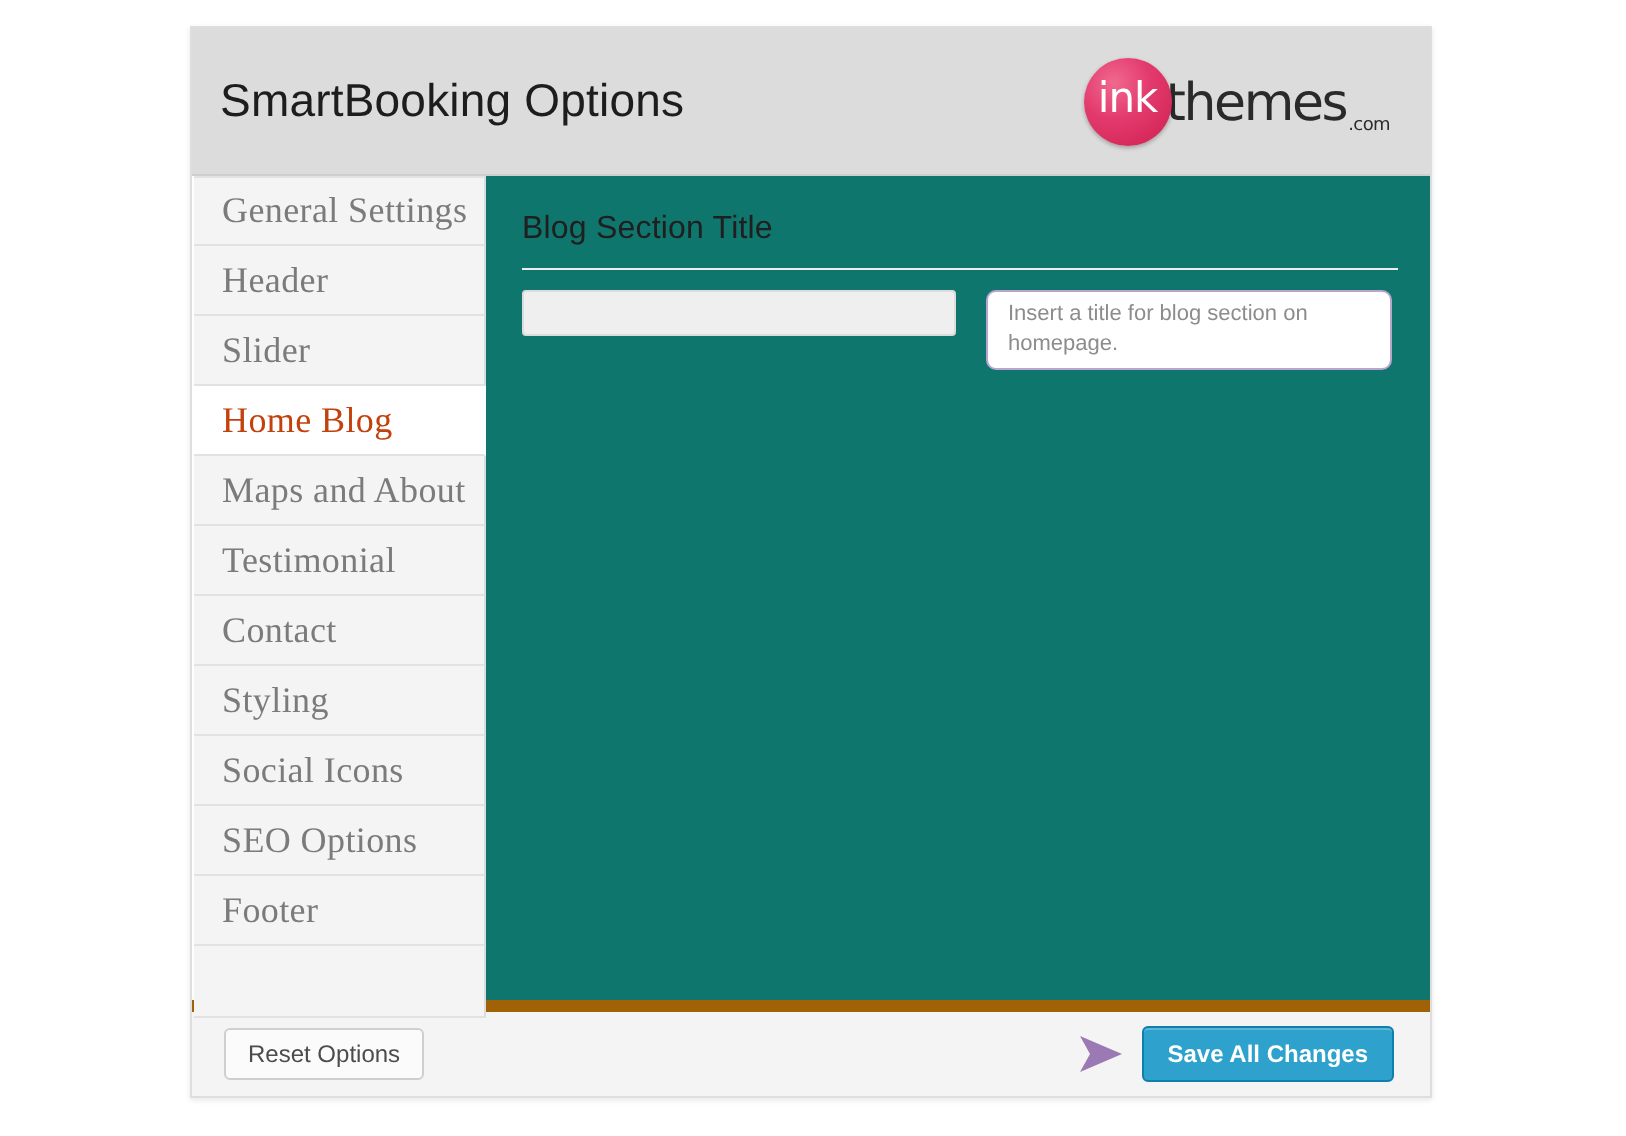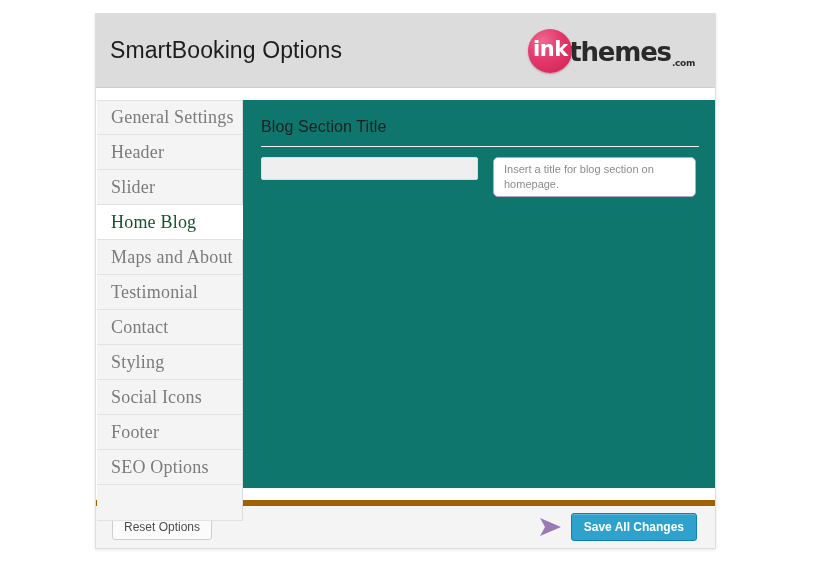--- a/index.html
+++ b/index.html
@@ -22,21 +22,20 @@
     left: 95px;
     top: 13px;
     width: 621px;
     height: 536px;
     background: #ffffff;
     border: 1px solid #dedede;
     box-sizing: border-box;
     box-shadow: 0 1px 3px rgba(0,0,0,0.10);
     display: flex;
     flex-direction: column;
-    gap: 12px;
   }
 
   
   #panel-header {
     height: 74px;
     min-height: 74px;
     background: #dcdcdc;
     border-bottom: 1px solid #cfcfcf;
     display: flex;
     align-items: center;
@@ -51,21 +50,20 @@
     color: #1d1d1d;
     letter-spacing: 0.1px;
     white-space: nowrap;
   }
 
   
   .logo-wrap {
     display: flex;
     align-items: center;
     margin-right: 6px;
-    font-weight: bold;
   }
   .logo-circle {
     width: 44px;
     height: 44px;
     border-radius: 50%;
     background: radial-gradient(circle at 34% 28%, #f0698f 0%, #e33a6d 42%, #cf1f4f 100%);
     box-shadow: 0 1px 2px rgba(0,0,0,0.28);
     display: flex;
     align-items: center;
     justify-content: center;
@@ -135,21 +133,21 @@
     background: #f4f4f4;
     cursor: pointer;
     user-select: none;
     letter-spacing: 0.2px;
   }
   .nav-item:first-child {
     border-top: 1px solid #e2e2e2;
   }
   .nav-item.active {
     background: #ffffff;
-    color: #14532d;
+    color: #c2410c;
     border-right: 1px solid #ffffff;
     border-bottom: 1px solid #e2e2e2;
   }
   .nav-item.spacer {
     height: 36px;
     cursor: default;
     border-bottom: 1px solid #e2e2e2;
   }
 
   
@@ -291,24 +289,24 @@
       <div class="nav-item">
         <span>Contact</span>
       </div>
       <div class="nav-item">
         <span>Styling</span>
       </div>
       <div class="nav-item">
         <span>Social Icons</span>
       </div>
       <div class="nav-item">
+        <span>SEO Options</span>
+      </div>
+      <div class="nav-item">
         <span>Footer</span>
-      </div>
-      <div class="nav-item">
-        <span>SEO Options</span>
       </div>
       <div class="nav-item spacer">
         <span></span>
       </div>
     </div>
 
     <div id="content">
       <h2 id="section-title">Blog Section Title</h2>
 
       <div class="field-row">

